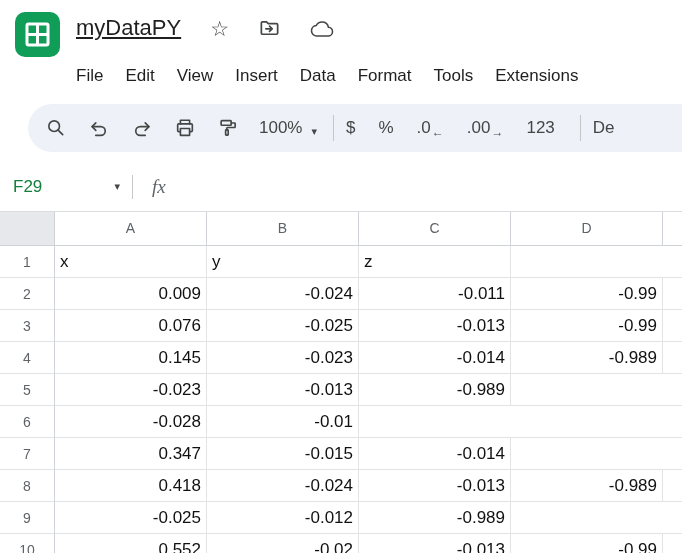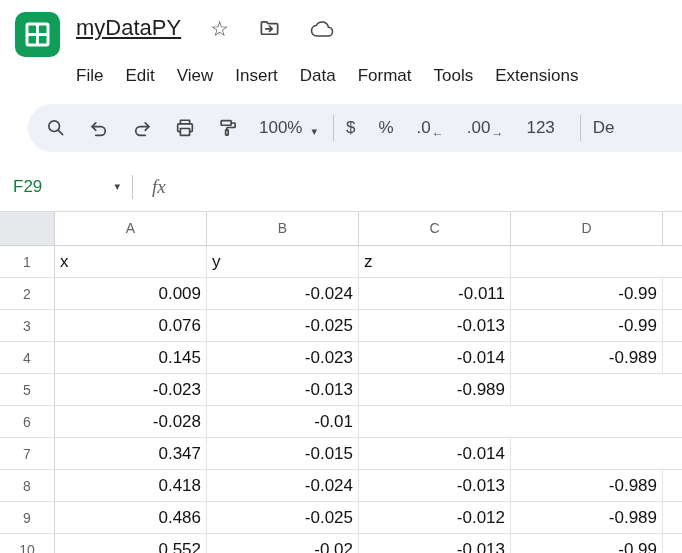--- a/index.html
+++ b/index.html
@@ -237,21 +237,20 @@
       <div class="g-row">
         <div class="row-h">8</div>
         <div class="cell num">0.418</div>
         <div class="cell num">-0.024</div>
         <div class="cell num">-0.013</div>
         <div class="cell num">-0.989</div>
         <div class="cell fillcol"></div>
       </div>
       <div class="g-row">
         <div class="row-h">9</div>
-        <div class="cell num">0.486</div>
         <div class="cell num">-0.025</div>
         <div class="cell num">-0.012</div>
         <div class="cell num">-0.989</div>
         <div class="cell fillcol"></div>
       </div>
       <div class="g-row">
         <div class="row-h">10</div>
         <div class="cell num">0.552</div>
         <div class="cell num">-0.02</div>
         <div class="cell num">-0.013</div>

